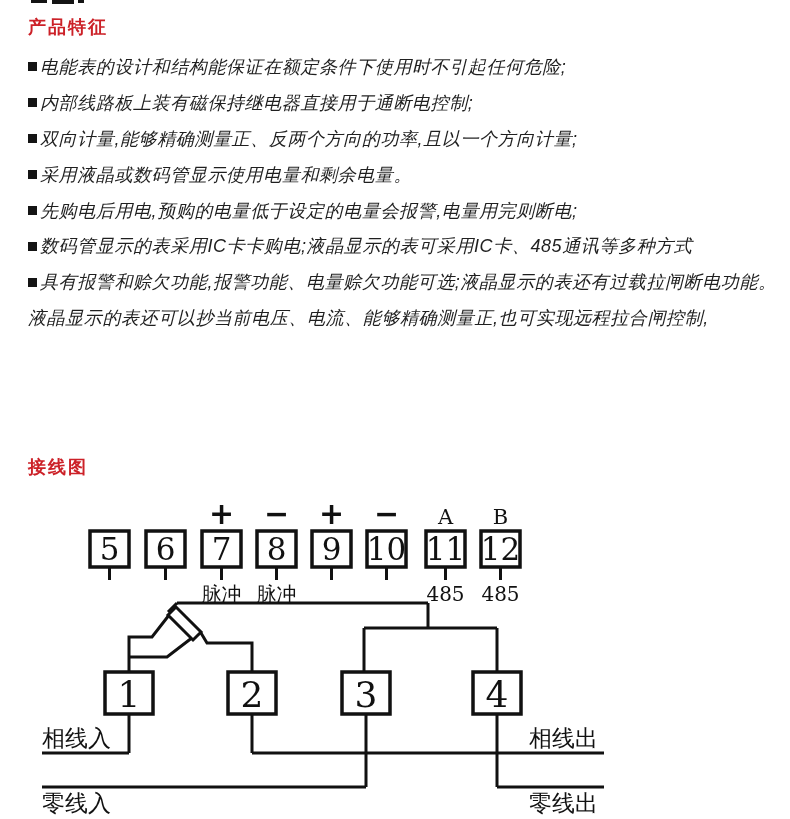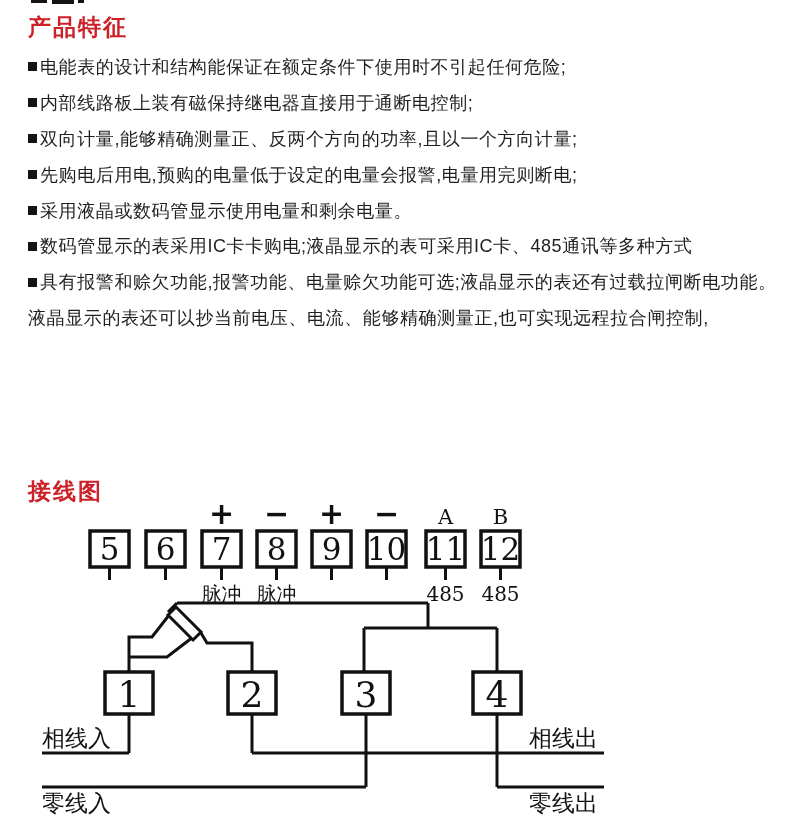--- a/index.html
+++ b/index.html
@@ -13,33 +13,34 @@
     font-family:"Liberation Sans", sans-serif;
     color:#1f1f1f;
   }
   .top-remnant{position:absolute;background:#141414;}
   .r1{left:31px;top:0;width:16px;height:3px;}
   .r2{left:52px;top:0;width:22px;height:4px;}
   .r3{left:78px;top:0;width:6px;height:3px;}
 
   .sec-title{
     position:absolute;left:28px;margin:0;
-    font-size:23px;font-weight:bold;letter-spacing:2px;
+    font-size:18px;font-weight:bold;letter-spacing:2px;
     color:#cc2128;line-height:30px;
   }
   #features-title{top:12px;}
-  #wiring-title{top:476px;}
+  #wiring-title{top:452px;}
 
   #feature-list{
     position:absolute;left:28px;top:50px;width:745px;
   }
   .fline{
     line-height:35.9px;height:35.9px;
     font-size:18px;letter-spacing:0.6px;
     white-space:nowrap;
+    font-style:italic;
   }
   .bullet{
     display:inline-block;width:9px;height:9px;background:#141414;
     margin-right:3px;vertical-align:middle;margin-bottom:3px;
   }
 
   #wiring-diagram{position:absolute;left:0;top:489px;}
   .wire{stroke:#111;stroke-width:3;fill:none;}
   .tbox{stroke:#111;stroke-width:3.5;fill:#fff;}
   .blade{stroke:#111;stroke-width:3;fill:#fff;}
@@ -59,22 +60,22 @@
   <div class="top-remnant r1"></div>
   <div class="top-remnant r2"></div>
   <div class="top-remnant r3"></div>
 
   <h1 id="features-title" class="sec-title">产品特征</h1>
 
   <div id="feature-list">
       <div class="fline"><span class="bullet"></span><span>电能表的设计和结构能保证在额定条件下使用时不引起任何危险;</span></div>
       <div class="fline"><span class="bullet"></span><span>内部线路板上装有磁保持继电器直接用于通断电控制;</span></div>
       <div class="fline"><span class="bullet"></span><span>双向计量,能够精确测量正、反两个方向的功率,且以一个方向计量;</span></div>
+      <div class="fline"><span class="bullet"></span><span>采用液晶或数码管显示使用电量和剩余电量。</span></div>
       <div class="fline"><span class="bullet"></span><span>先购电后用电,预购的电量低于设定的电量会报警,电量用完则断电;</span></div>
-      <div class="fline"><span class="bullet"></span><span>采用液晶或数码管显示使用电量和剩余电量。</span></div>
       <div class="fline"><span class="bullet"></span><span>数码管显示的表采用IC卡卡购电;液晶显示的表可采用IC卡、485通讯等多种方式</span></div>
       <div class="fline"><span class="bullet"></span><span>具有报警和赊欠功能,报警功能、电量赊欠功能可选;液晶显示的表还有过载拉闸断电功能。</span></div>
       <div class="fline"><span>液晶显示的表还可以抄当前电压、电流、能够精确测量正,也可实现远程拉合闸控制,</span></div>
     </div>
 
   <h1 id="wiring-title" class="sec-title">接线图</h1>
 
   <svg id="wiring-diagram" width="790" height="330" viewBox="0 0 790 330" xmlns="http://www.w3.org/2000/svg">
 
     <g>

